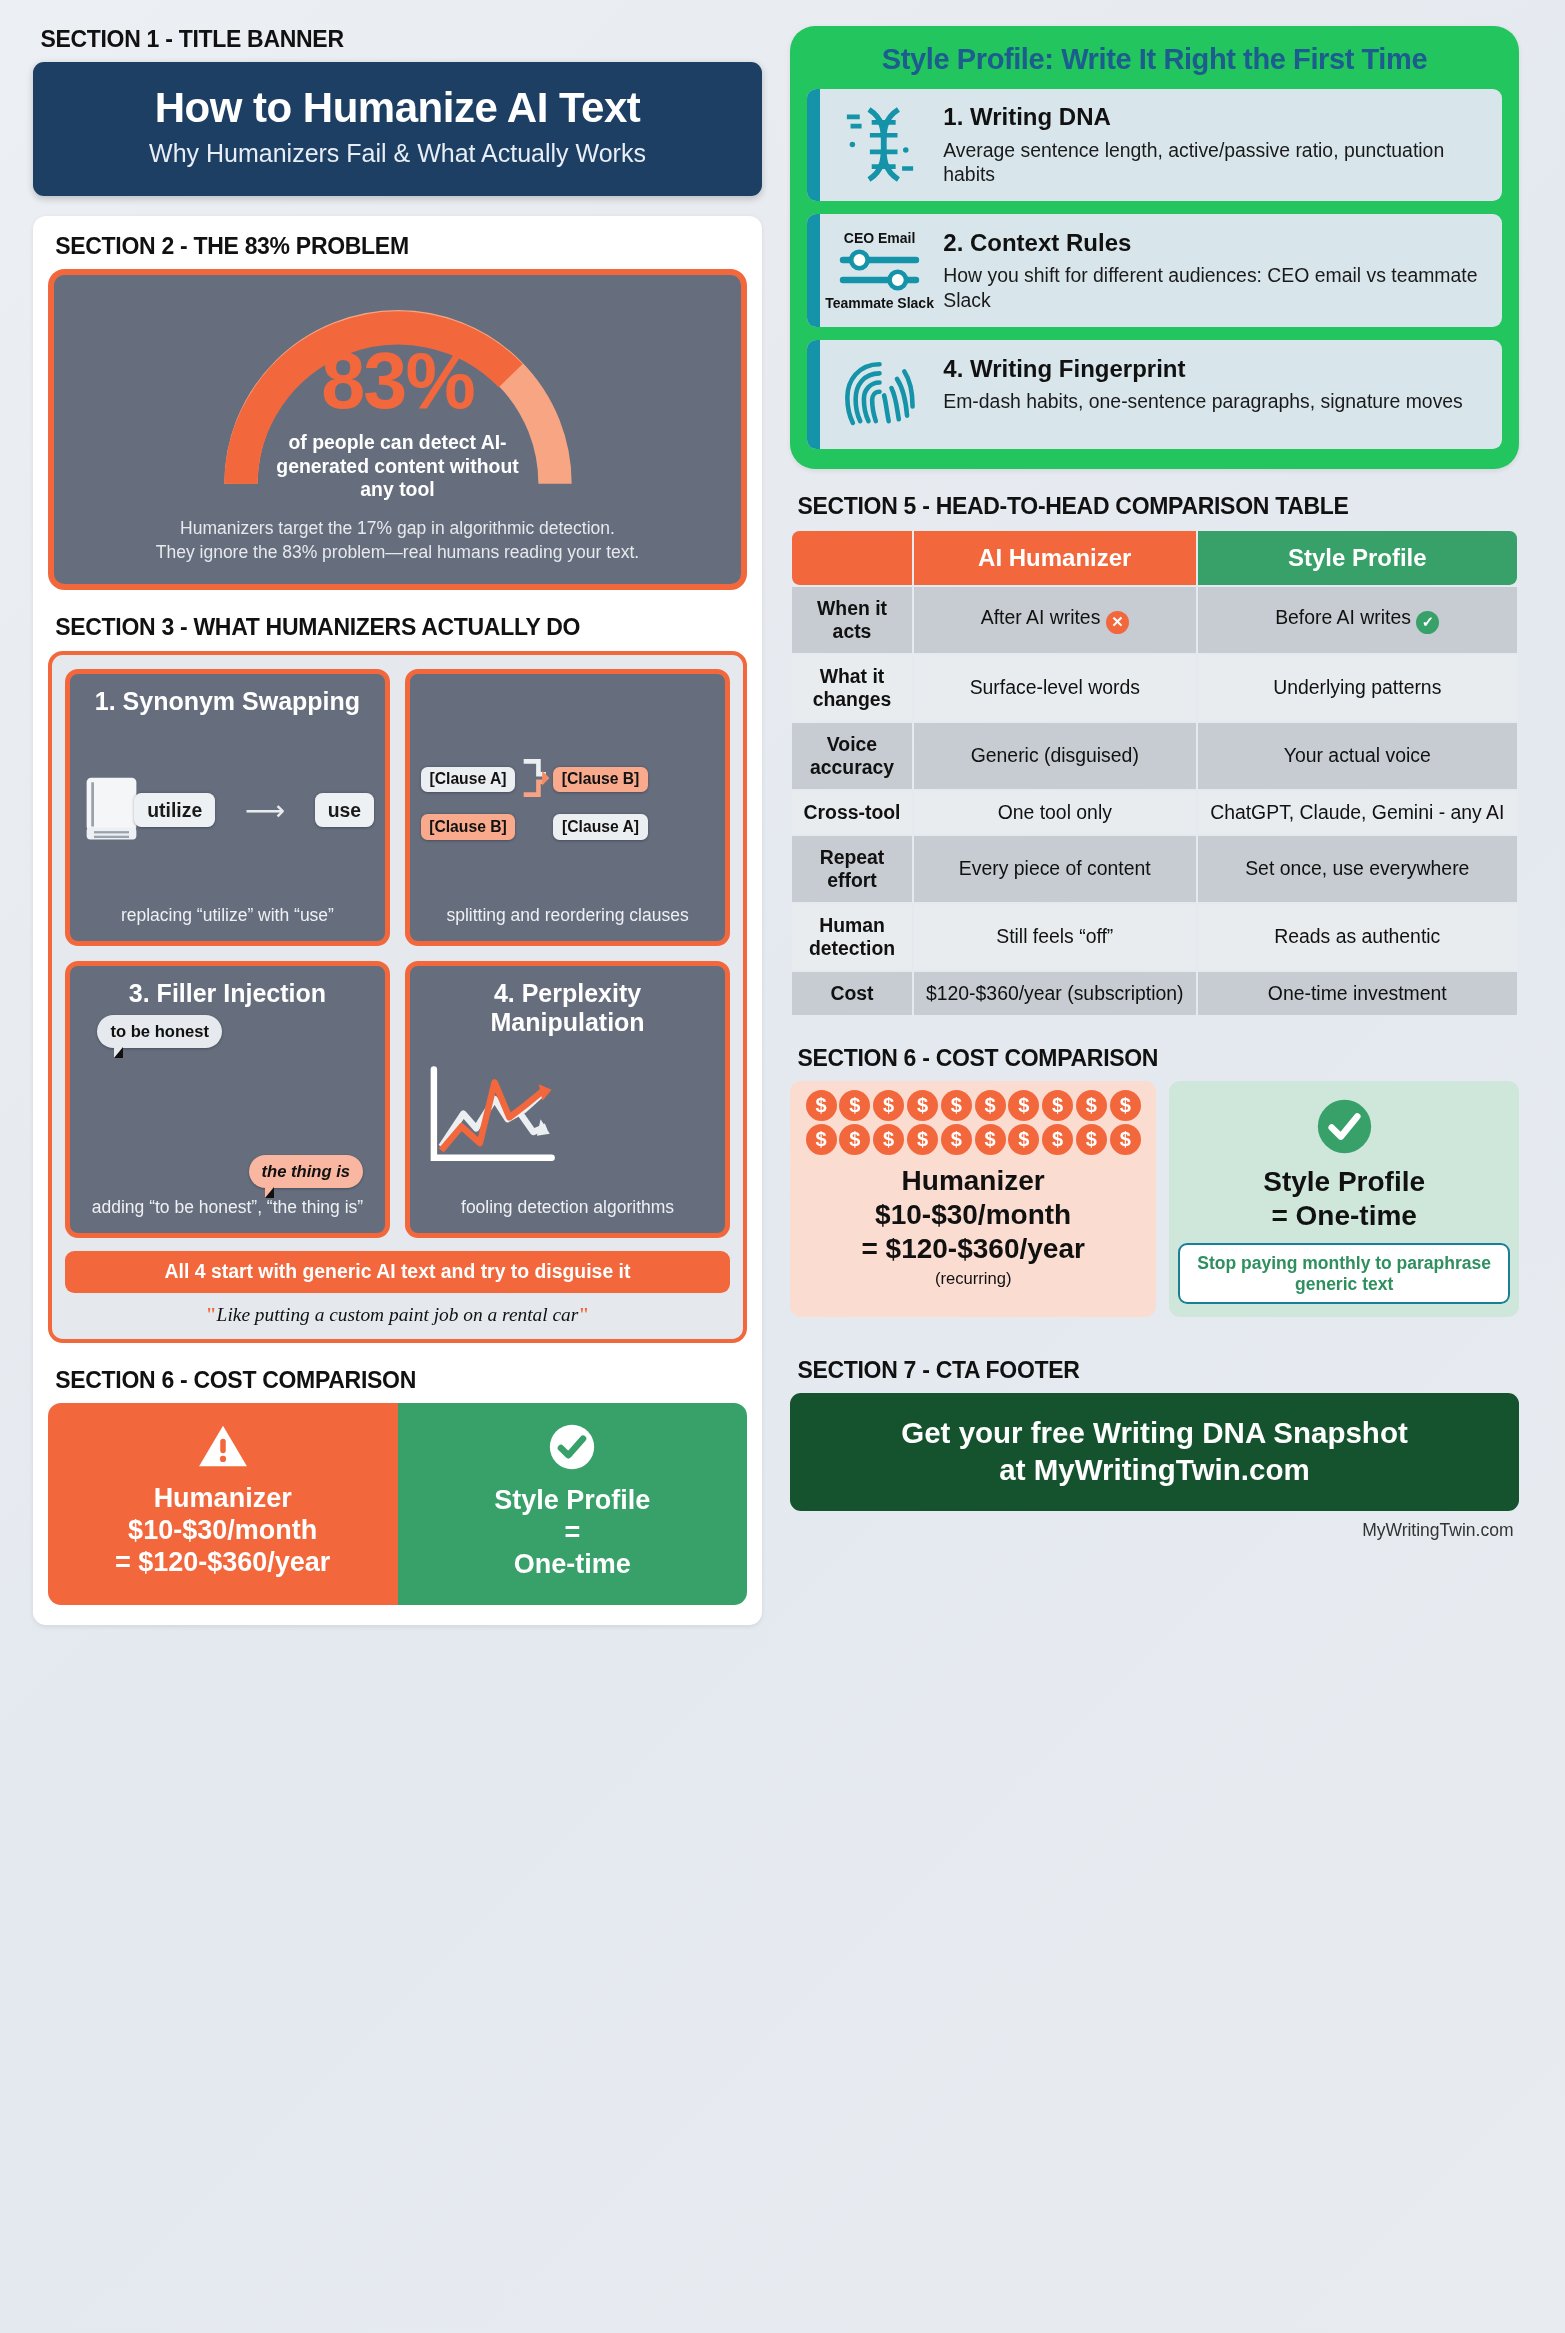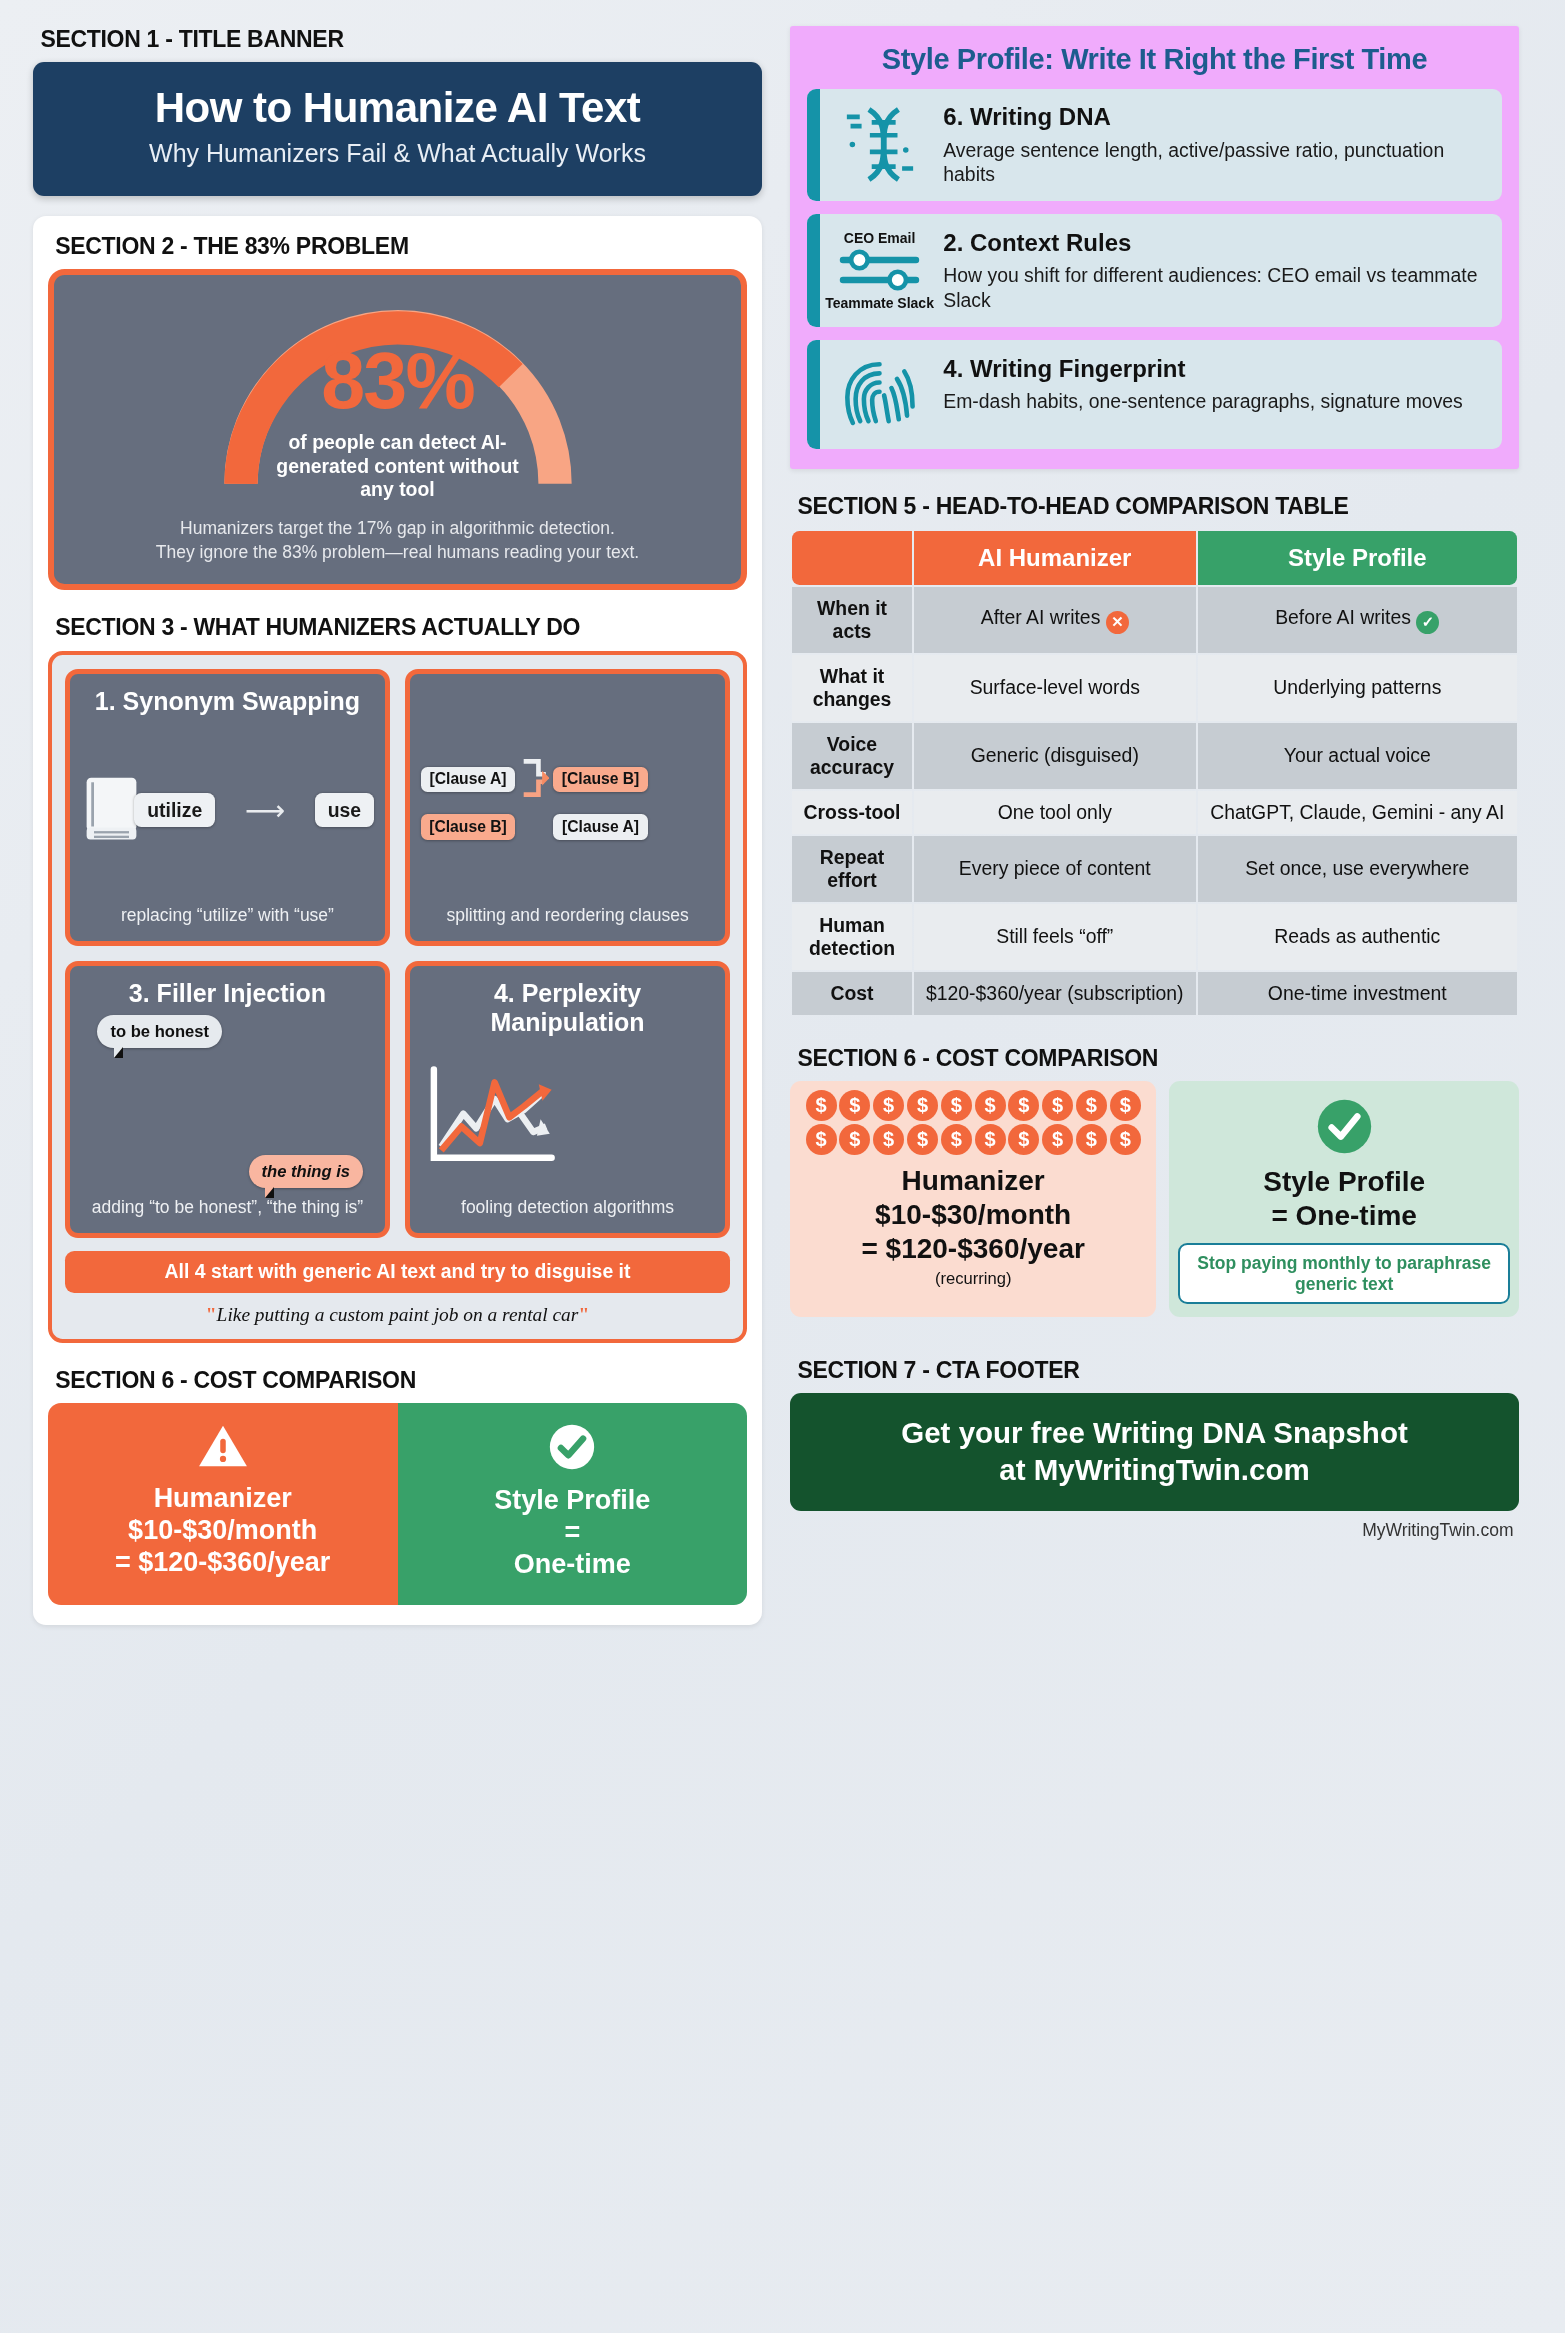--- a/index.html
+++ b/index.html
@@ -75,21 +75,21 @@
 
   
   .cost-split { display:flex; border-radius:13px; overflow:hidden; margin-top:3.7px; }
   .cost-half { flex:1; padding:20px 13px 24px; text-align:center; color:#fff; }
   .cost-left { background:#f2683c; }
   .cost-right { background:#38a169; }
   .cost-title { font-size:27px; font-weight:bold; margin-top:11px; line-height:1.15; }
   .cost-line { font-size:27px; font-weight:bold; line-height:1.2; }
 
   
-  .right-panel { background:#f0abfc; border-radius:3px; padding:16.6px 16.6px 20px; box-shadow:0 1.8px 5.5px rgba(0,0,0,.08); }
+  .right-panel { background:#22c55e; border-radius:25px; padding:16.6px 16.6px 20px; box-shadow:0 1.8px 5.5px rgba(0,0,0,.08); }
   .sp-head { color:#1d5c8e; font-size:29px; font-weight:bold; text-align:center; margin-bottom:13px; letter-spacing:-0.4px; }
   .sp-item { display:flex; background:#d8e6ec; border-radius:9.2px; margin-bottom:13px; overflow:hidden; min-height:109px; }
   .sp-bar { width:13px; background:#1593a8; flex:none; }
   .sp-ico { width:120px; flex:none; display:flex; align-items:center; justify-content:center; }
   .sp-txt { flex:1; padding:14.8px 16.6px 14.8px 3.7px; }
   .sp-name { font-size:24px; font-weight:bold; color:#111; margin-bottom:6.5px; }
   .sp-desc { font-size:19.4px; color:#1a1a1a; line-height:1.25; }
   .ctx-lbl { font-size:14px; font-weight:bold; color:#111; text-align:center; }
 
   
@@ -276,21 +276,21 @@
             <line x1="31" y1="52" x2="61" y2="52" stroke="#1593a8" stroke-width="5"></line>
             <line x1="33" y1="68" x2="59" y2="68" stroke="#1593a8" stroke-width="5"></line>
             <line x1="6" y1="14" x2="20" y2="14" stroke="#1593a8" stroke-width="5"></line>
             <line x1="10" y1="24" x2="22" y2="24" stroke="#1593a8" stroke-width="5"></line>
             <line x1="66" y1="70" x2="78" y2="70" stroke="#1593a8" stroke-width="5"></line>
             <circle cx="12" cy="44" r="3" fill="#1593a8"></circle>
             <circle cx="70" cy="50" r="3" fill="#1593a8"></circle>
           </svg>
         </div>
         <div class="sp-txt">
-          <div class="sp-name">6. Writing DNA</div>
+          <div class="sp-name">1. Writing DNA</div>
           <div class="sp-desc">Average sentence length, active/passive ratio, punctuation habits</div>
         </div>
       </div>
 
       <div class="sp-item">
         <div class="sp-bar"></div>
         <div class="sp-ico" style="flex-direction:column;gap:3.7px;">
           <div class="ctx-lbl">CEO Email</div>
           <svg width="85" height="42" viewBox="0 0 92 46">
             <line x1="6" y1="12" x2="86" y2="12" stroke="#1593a8" stroke-width="7" stroke-linecap="round"></line>

